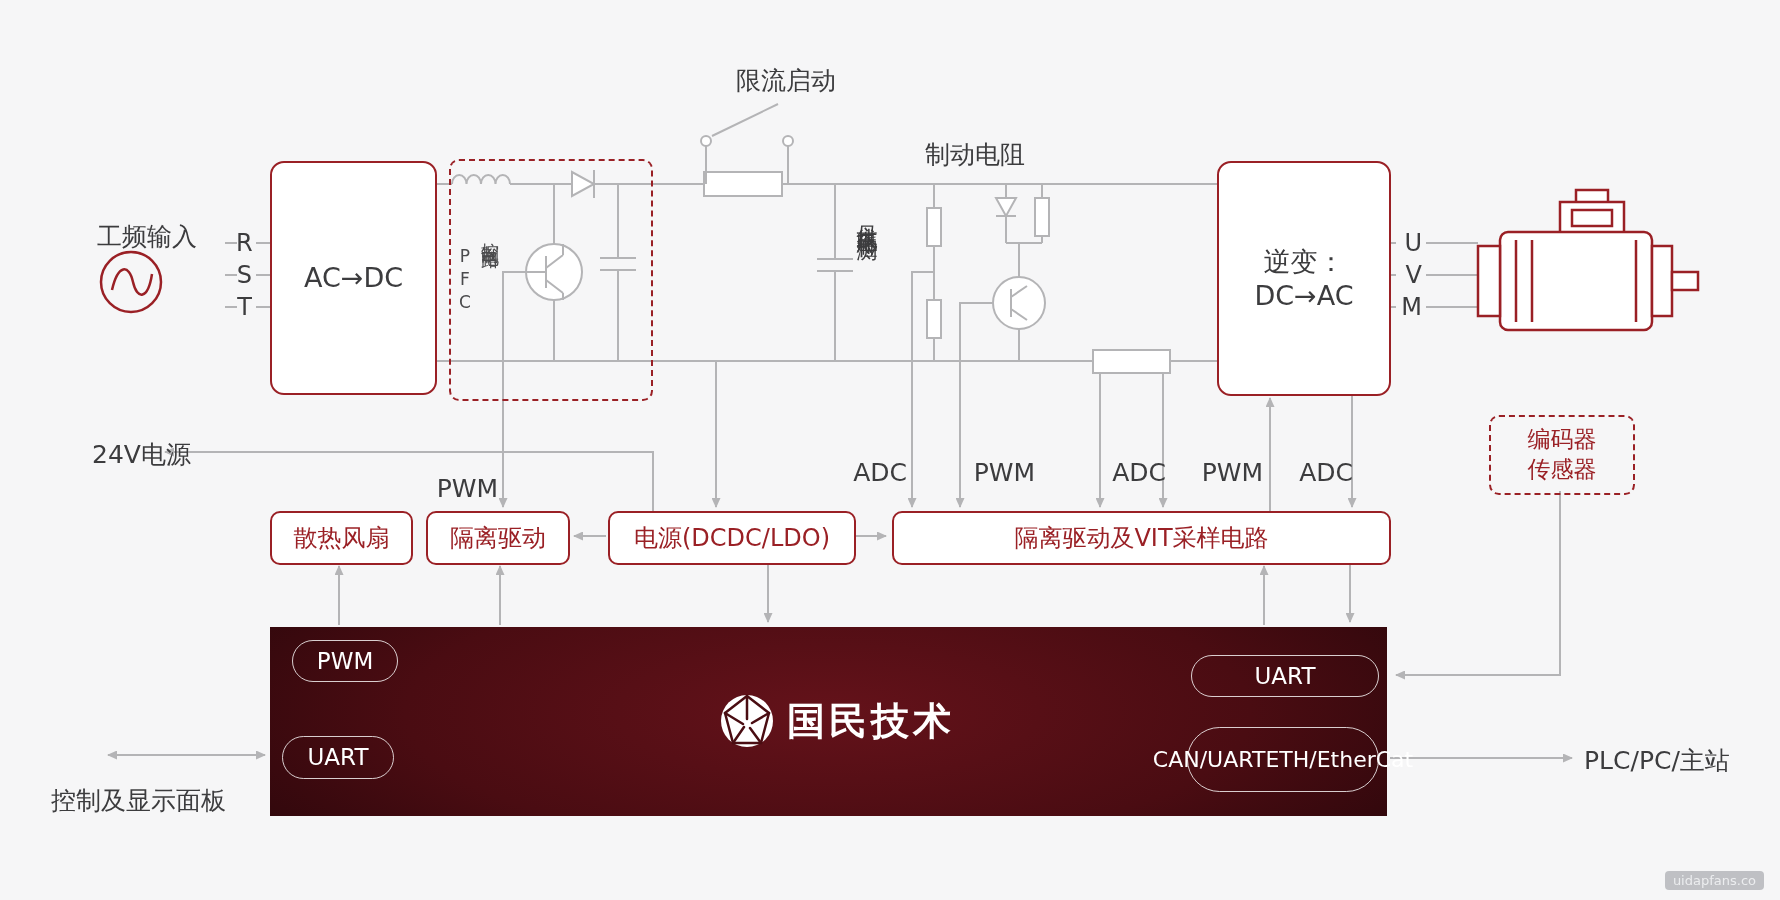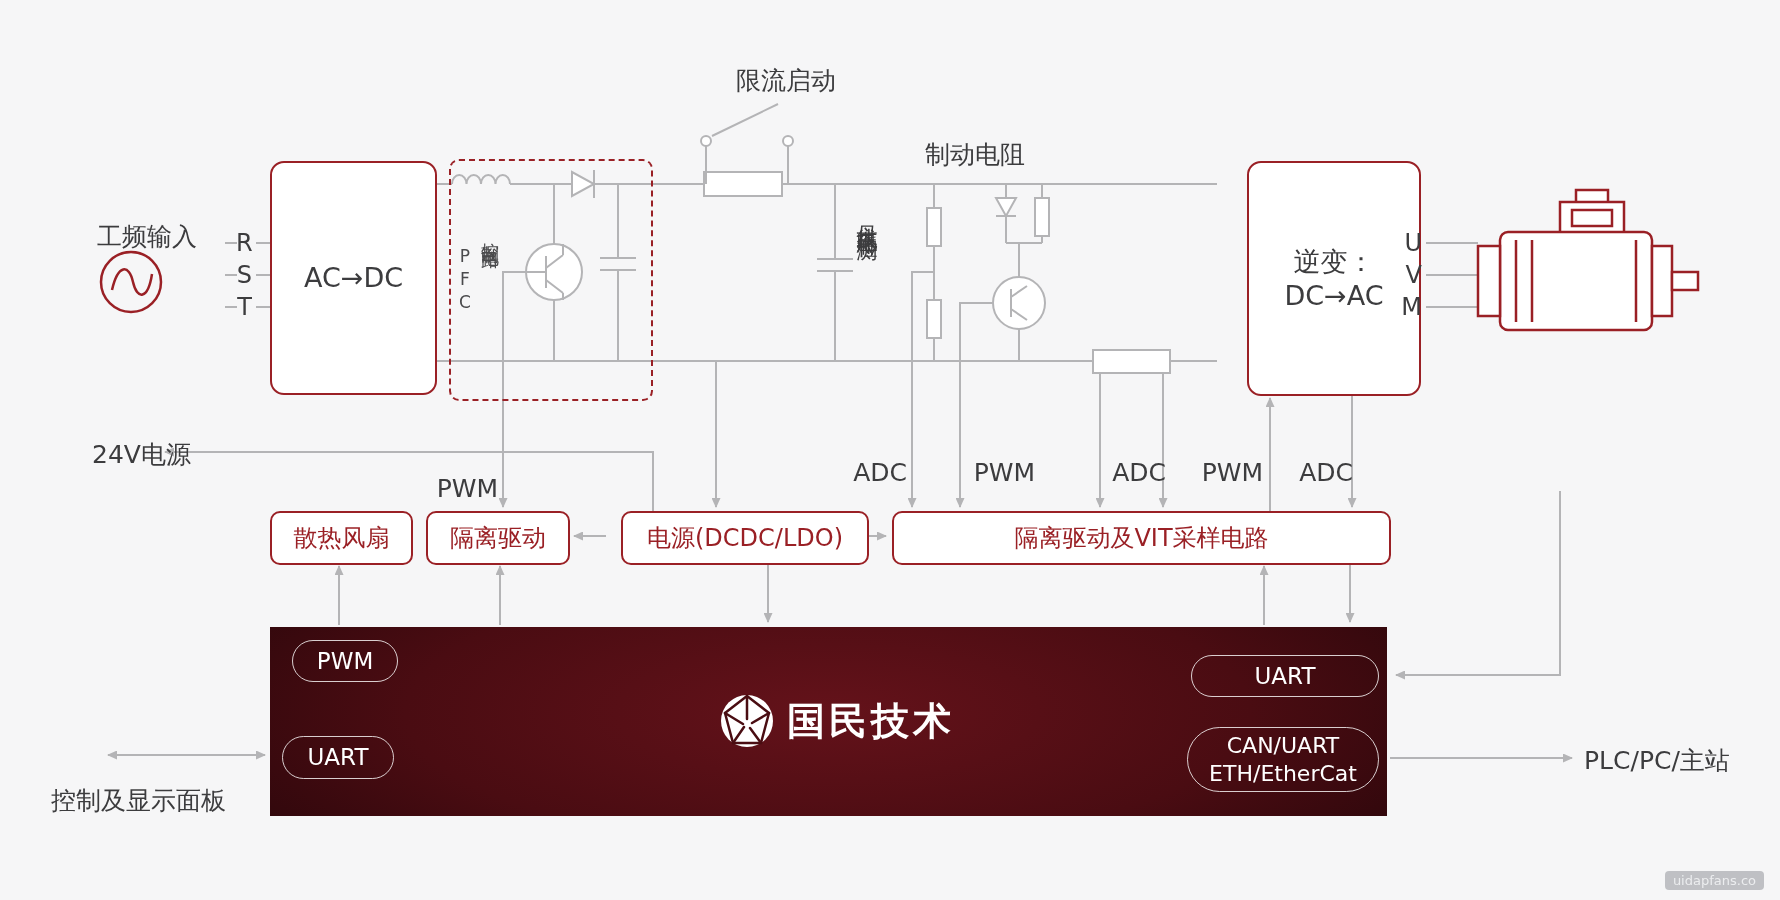--- a/index.html
+++ b/index.html
@@ -194,21 +194,21 @@
   <div class="dashedbox" style="left:449px;top:159px;width:200px;height:238px;"></div>
   <div class="lbl vtext" style="left:455px;top:246px;font-size:17px;color:#4a4a4c;z-index:3;">PFC</div>
   <div class="lbl vtext" style="left:478px;top:228px;font-size:18px;color:#4a4a4c;z-index:3;">控制电路</div>
 
   <div class="lbl ctr" style="left:700px;top:64px;width:136px;">限流启动</div>
 
   <div class="lbl" style="left:925px;top:138px;">制动电阻</div>
 
   <div class="lbl vtext" style="left:853px;top:208px;font-size:21px;">母线电压检测</div>
 
-  <div class="rbox bigbox" style="left:1217px;top:161px;width:170px;height:231px;margin-left:30px;">
+  <div class="rbox bigbox" style="left:1217px;top:161px;width:170px;height:231px;">
     <span>逆变：</span>
     <span>DC→AC</span>
   </div>
 
   <div class="lbl ctr" style="left:1398px;top:229px;width:24px;font-size:24px;">U</div>
   <div class="lbl ctr" style="left:1398px;top:261px;width:24px;font-size:24px;">V</div>
   <div class="lbl ctr" style="left:1398px;top:293px;width:24px;font-size:24px;">M</div>
 
   <div class="lbl" style="left:56px;top:438px;margin-left:36px;">24V电源</div>
 
@@ -219,27 +219,31 @@
   <div class="lbl ctr" style="left:1096px;top:458px;width:70px;">ADC</div>
   <div class="lbl ctr" style="left:1193px;top:458px;width:70px;">PWM</div>
   <div class="lbl ctr" style="left:1283px;top:458px;width:70px;">ADC</div>
 
   <div class="rbox" style="left:270px;top:511px;width:139px;height:50px;">
     <span>散热风扇</span>
   </div>
   <div class="rbox" style="left:426px;top:511px;width:140px;height:50px;">
     <span>隔离驱动</span>
   </div>
-  <div class="rbox" style="left:621px;top:511px;width:244px;height:50px;justify-content:center;">
+  <div class="rbox" style="left:608px;top:511px;width:244px;height:50px;justify-content:center;">
     <span>电源(DCDC/LDO)</span>
   </div>
   <div class="rbox" style="left:892px;top:511px;width:495px;height:50px;">
     <span>隔离驱动及VIT采样电路</span>
   </div>
 
+  <div class="dashedbox" style="left:1489px;top:415px;width:142px;height:76px;font-size:23px;">
+    <span>编码器</span>
+    <span>传感器</span>
+  </div>
 
   <div id="mcu-bar">
     <div class="pill" style="left:22px;top:13px;width:104px;height:40px;">
       <span>PWM</span>
     </div>
     <div class="pill" style="left:12px;top:109px;width:110px;height:41px;">
       <span>UART</span>
     </div>
 
     <svg class="abs" style="left:449px;top:66px;" width="56" height="56" viewBox="0 0 56 56">
@@ -247,21 +251,21 @@
       <g stroke="#4a0d12" stroke-width="2.5" fill="none" stroke-linecap="round">
         <path d="M28,3 L50,20 M50,20 L42,50 M42,50 L14,50 M14,50 L6,20 M6,20 L28,3"></path>
         <path d="M28,3 L28,26 M6,20 L24,31 M50,20 L33,30 M42,50 L31,35 M14,50 L25,34"></path>
       </g>
     </svg>
     <div id="brand-text" style="left:517px;top:69px;">国民技术</div>
 
     <div class="pill" style="left:921px;top:28px;width:186px;height:40px;">
       <span>UART</span>
     </div>
-    <div class="pill" style="left:917px;top:100px;width:190px;height:63px;font-size:22px;flex-direction:column;">
+    <div class="pill" style="left:917px;top:100px;width:190px;height:63px;font-size:22px;flex-direction:row;">
       <span>CAN/UART</span>
       <span>ETH/EtherCat</span>
     </div>
   </div>
 
   <div class="lbl" style="left:51px;top:784px;">控制及显示面板</div>
 
   <div class="lbl" style="left:1584px;top:744px;">PLC/PC/主站</div>
 
   <div id="watermark">uidapfans.co</div>

